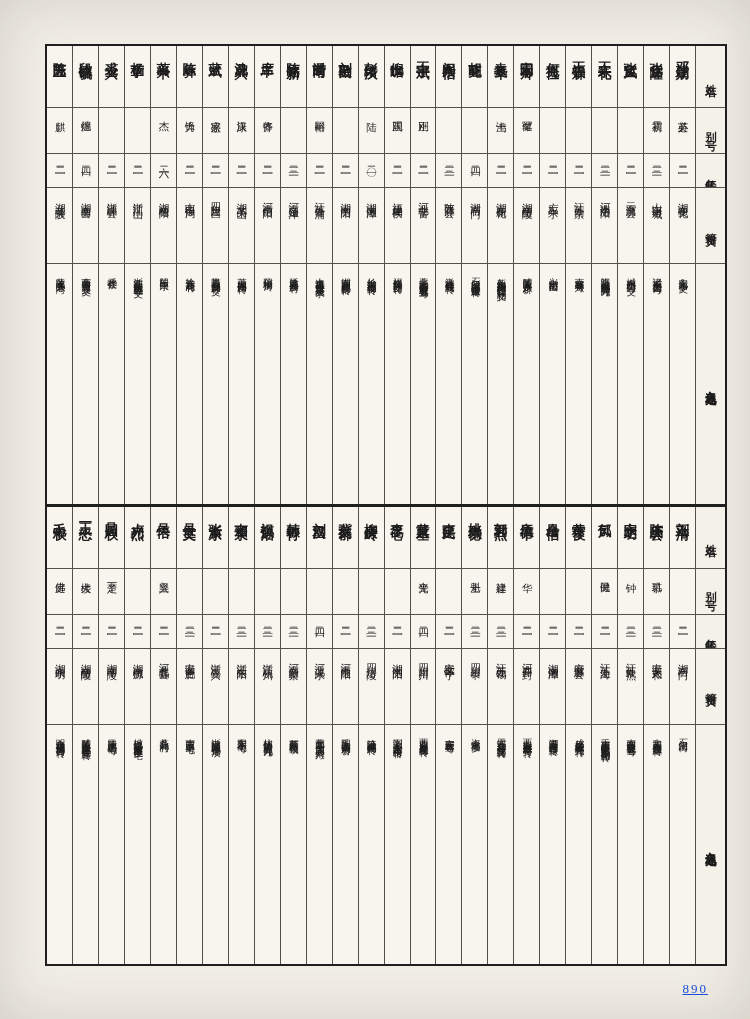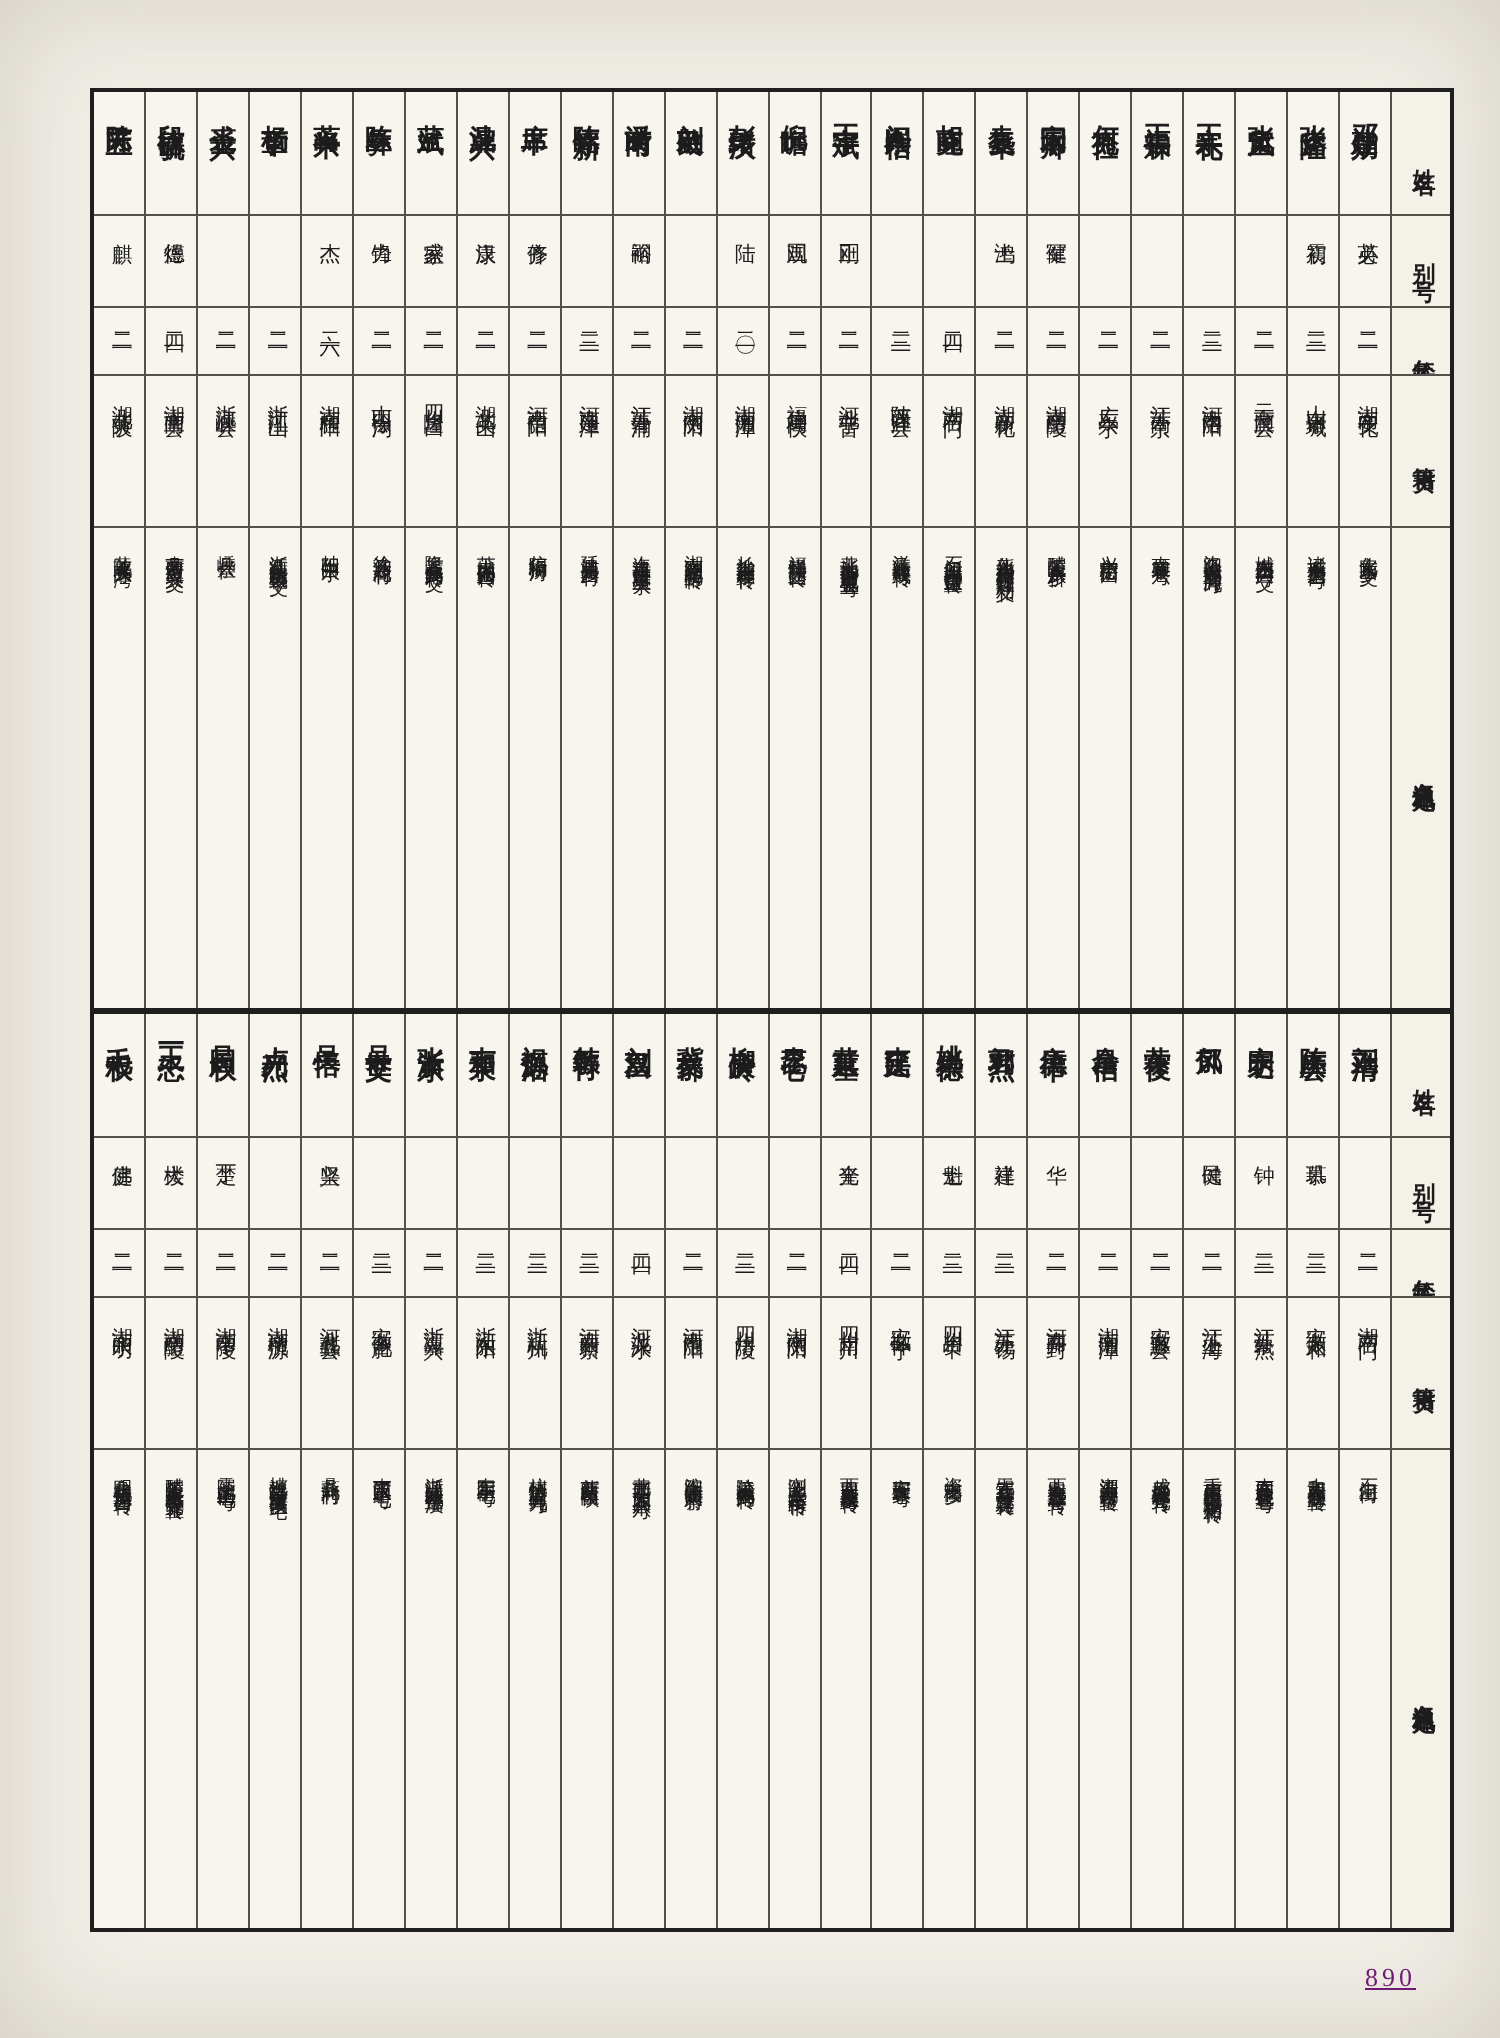--- a/index.html
+++ b/index.html
@@ -50,21 +50,21 @@
   
   .hcell{align-items:center;}
   .hcell .vtext{font-weight:700;font-size:11.5px;padding-top:0;line-height:13px;}
   .h-name{letter-spacing:14px;}
   .h-alias{letter-spacing:9px;}
   .h-age{letter-spacing:2px;}
   .h-native{letter-spacing:22px;}
   .h-address{letter-spacing:26px;font-size:11px;}
   .page-number{
     position:absolute;right:42px;bottom:22px;
-    font-size:13px;letter-spacing:2px;color:#701a75;text-decoration:underline;
+    font-size:13px;letter-spacing:2px;color:#1d4ed8;text-decoration:underline;
   }
 </style>
 </head>
 <body>
 
 <div class="page">
   <div class="frame" id="tables">
       <div class="reg-table">
         <div class="col header">
           <div class="cell hcell r-name">

